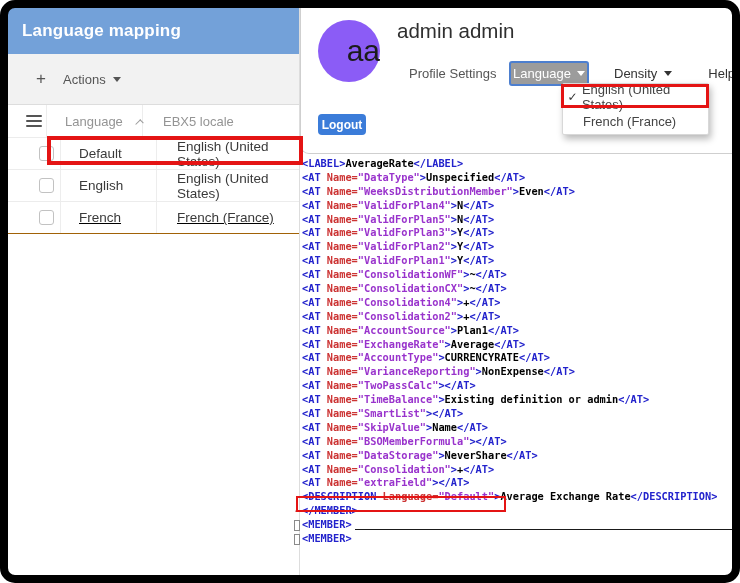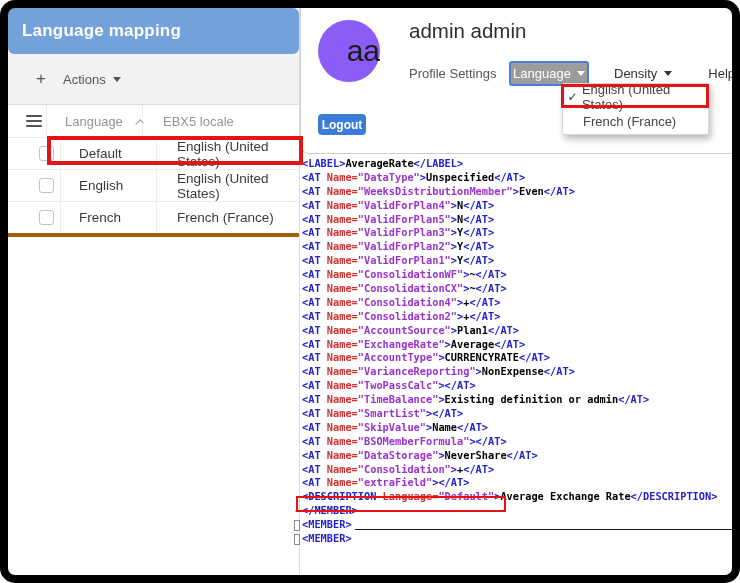--- a/index.html
+++ b/index.html
@@ -6,50 +6,50 @@
   body{
     position:relative;width:740px;height:583px;overflow:hidden;background:#fff;
     font-family:"Liberation Sans","DejaVu Sans",sans-serif;
     -webkit-font-smoothing:antialiased;
   }
   
   .frame{position:absolute;inset:0;border:8px solid #000;border-radius:15px;z-index:60;pointer-events:none;}
 
   
   .left-panel{position:absolute;left:8px;top:8px;width:292px;height:567px;background:#fff;border-right:1px solid #ddd;box-sizing:border-box;}
-  .blue-header{height:46px;background:#73a1d9;display:flex;align-items:center;padding-left:14px;box-sizing:border-box;border-radius:6px;}
+  .blue-header{height:46px;background:#73a1d9;display:flex;align-items:center;padding-left:14px;box-sizing:border-box;}
   .blue-header .title{color:#fff;font-size:17px;font-weight:600;letter-spacing:.2px;}
   .actions-strip{height:50px;background:#f2f2f2;display:flex;align-items:center;box-sizing:border-box;}
   .plus-icon{width:16px;margin-left:25px;color:#555;font-size:17px;font-weight:400;line-height:16px;text-align:center;cursor:default;}
   .actions-btn{margin-left:14px;display:flex;align-items:center;color:#555;font-size:13px;cursor:default;text-align:right;}
   .caret-down{width:0;height:0;border-left:4px solid transparent;border-right:4px solid transparent;border-top:5px solid #555;margin-left:7px;margin-top:1px;}
 
   .lang-table{border-top:1px solid #ddd;background:#fff;}
   .t-header{display:grid;grid-template-columns:39px 96px 1fr;height:32px;align-items:center;}
   .t-header .c1{padding-left:18px;}
   .hamburger{width:16px;cursor:pointer;}
   .hamburger div{height:2px;background:#555;margin:3px 0;border-radius:1px;}
   .th-label{color:#949494;font-size:13px;display:flex;align-items:center;}
   .c2.th-label{padding-left:18px;}
   .c3.th-label{padding-left:20px;}
   .chev-up{width:6px;height:6px;border-left:1.6px solid #9a9a9a;border-top:1.6px solid #9a9a9a;transform:rotate(45deg);margin-left:14px;margin-top:4px;}
   .t-row{display:grid;grid-template-columns:39px 96px 1fr;height:31px;align-items:center;border-top:1px solid #ececec;padding-left:14px;}
-  .t-row:last-child{border-bottom:4px solid #a16207;}
+  .t-row:last-child{border-bottom:1px solid #a16207;text-decoration:underline;}
   .t-row .cell1{padding-left:17px;}
   .t-row .cell2{padding-left:18px;font-size:13.5px;color:#3a3a3a;}
   .t-row .cell3{padding-left:20px;font-size:13.5px;color:#3a3a3a;}
   .colsep .c1,.colsep .cell1{border-right:1px solid #ededed;height:100%;display:flex;align-items:center;box-sizing:border-box;}
   .colsep .c2,.colsep .cell2{border-right:1px solid #ededed;height:100%;display:flex;align-items:center;box-sizing:border-box;}
   .checkbox{width:13px;height:13px;border:1px solid #c2c2c2;border-radius:3px;background:#fff;cursor:pointer;}
 
   
   .profile-card{position:absolute;left:300px;top:8px;width:432px;height:146px;background:#fff;border-left:1px solid #cfcfcf;border-bottom:1px solid #cfcfcf;border-bottom-left-radius:9px;box-sizing:border-box;z-index:5;}
   .avatar{position:absolute;left:17px;top:12px;width:62px;height:62px;border-radius:50%;background:#8b5cf6;display:flex;align-items:center;justify-content:flex-end;}
   .avatar span{font-size:30px;color:#1b1b1b;}
-  .user-name{position:absolute;left:108px;top:11px;font-size:20.5px;color:#2f2f2f;}
+  .user-name{position:absolute;left:96px;top:11px;font-size:20.5px;color:#2f2f2f;}
   .menu-row{position:absolute;left:108px;top:52px;height:26px;display:flex;align-items:center;}
   .menu-item{font-size:13px;color:#555;cursor:pointer;display:flex;align-items:center;}
   .menu-item.dark{color:#333;}
   .mi-profile{width:100px;}
   .lang-btn{margin-left:0;width:80px;height:25px;box-sizing:border-box;background:#9c9c9c;border:2px solid #4d7fcf;border-radius:3px;color:#fff;font-size:13px;display:flex;align-items:center;justify-content:center;cursor:pointer;}
   .lang-btn .caret-down{border-top-color:#fff;margin-left:6px;}
   .mi-density{margin-left:25px;}
   .mi-density .caret-down{border-top-color:#333;}
   .mi-help{margin-left:36px;}
   .logout-btn{position:absolute;left:17px;top:106px;width:48px;height:21px;background:#3b7cd9;border-radius:4px;color:#fff;font-size:12px;font-weight:600;display:flex;align-items:center;justify-content:center;cursor:pointer;}

